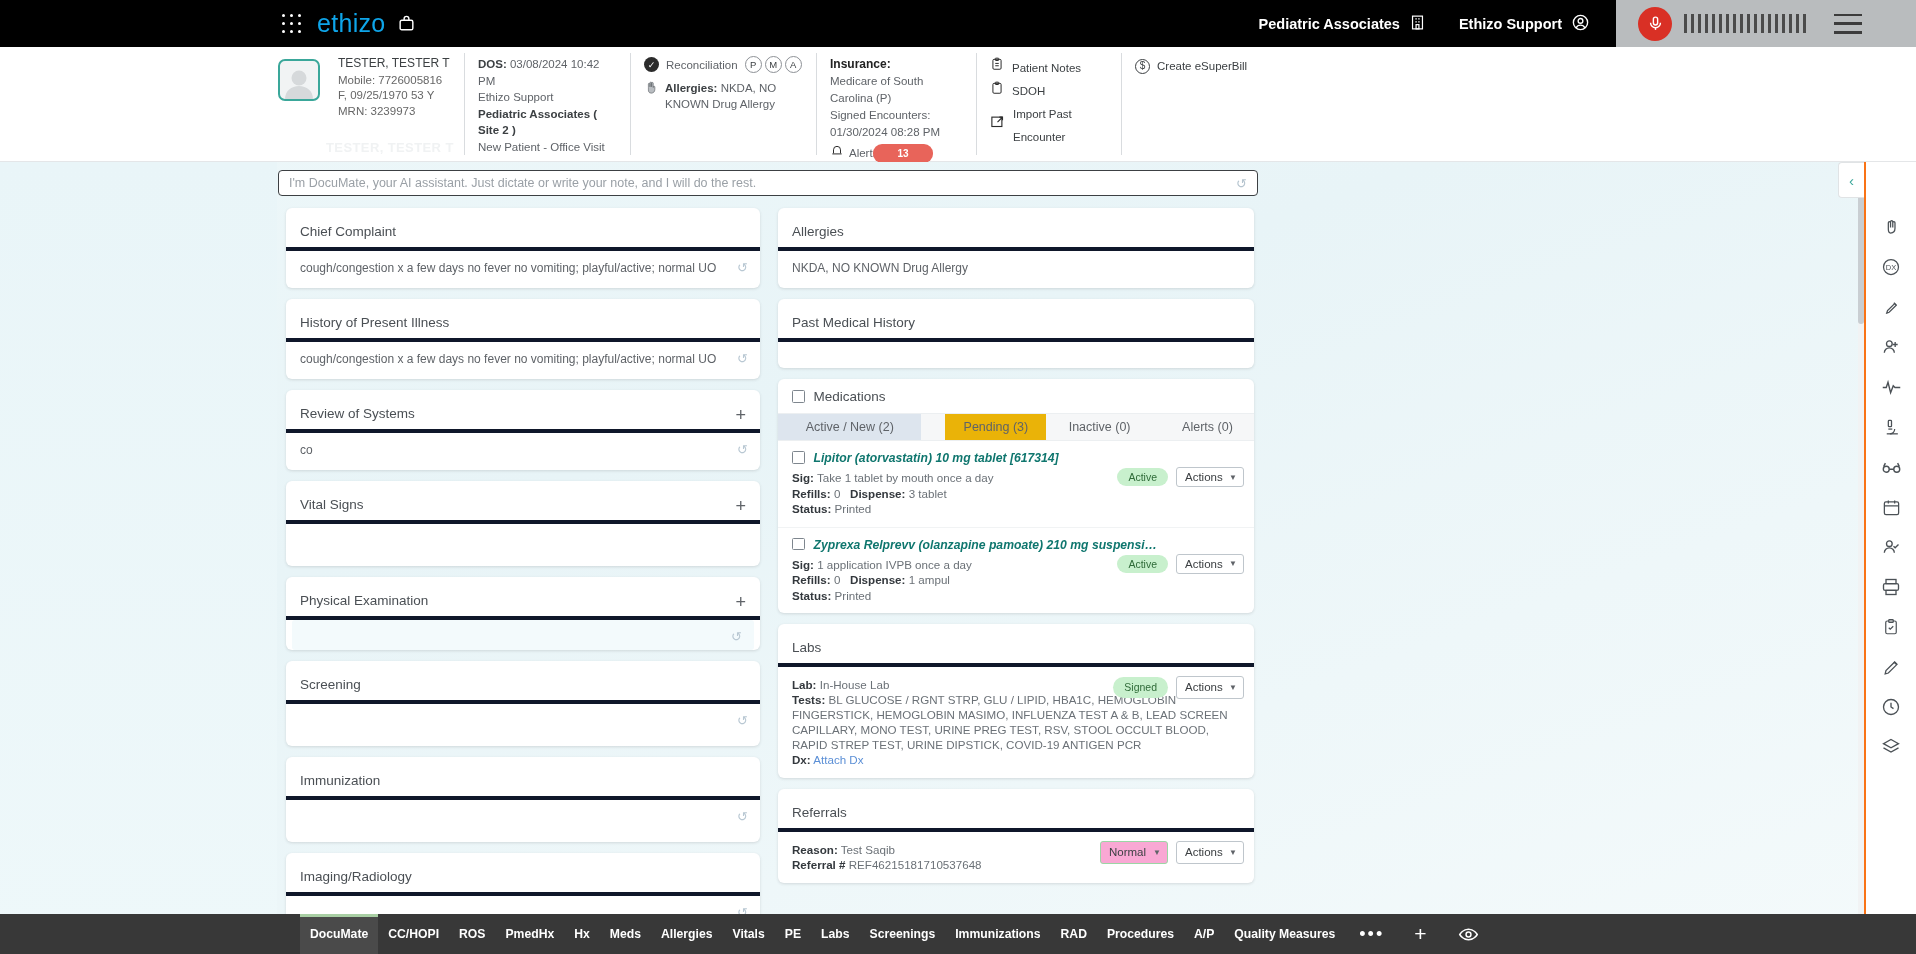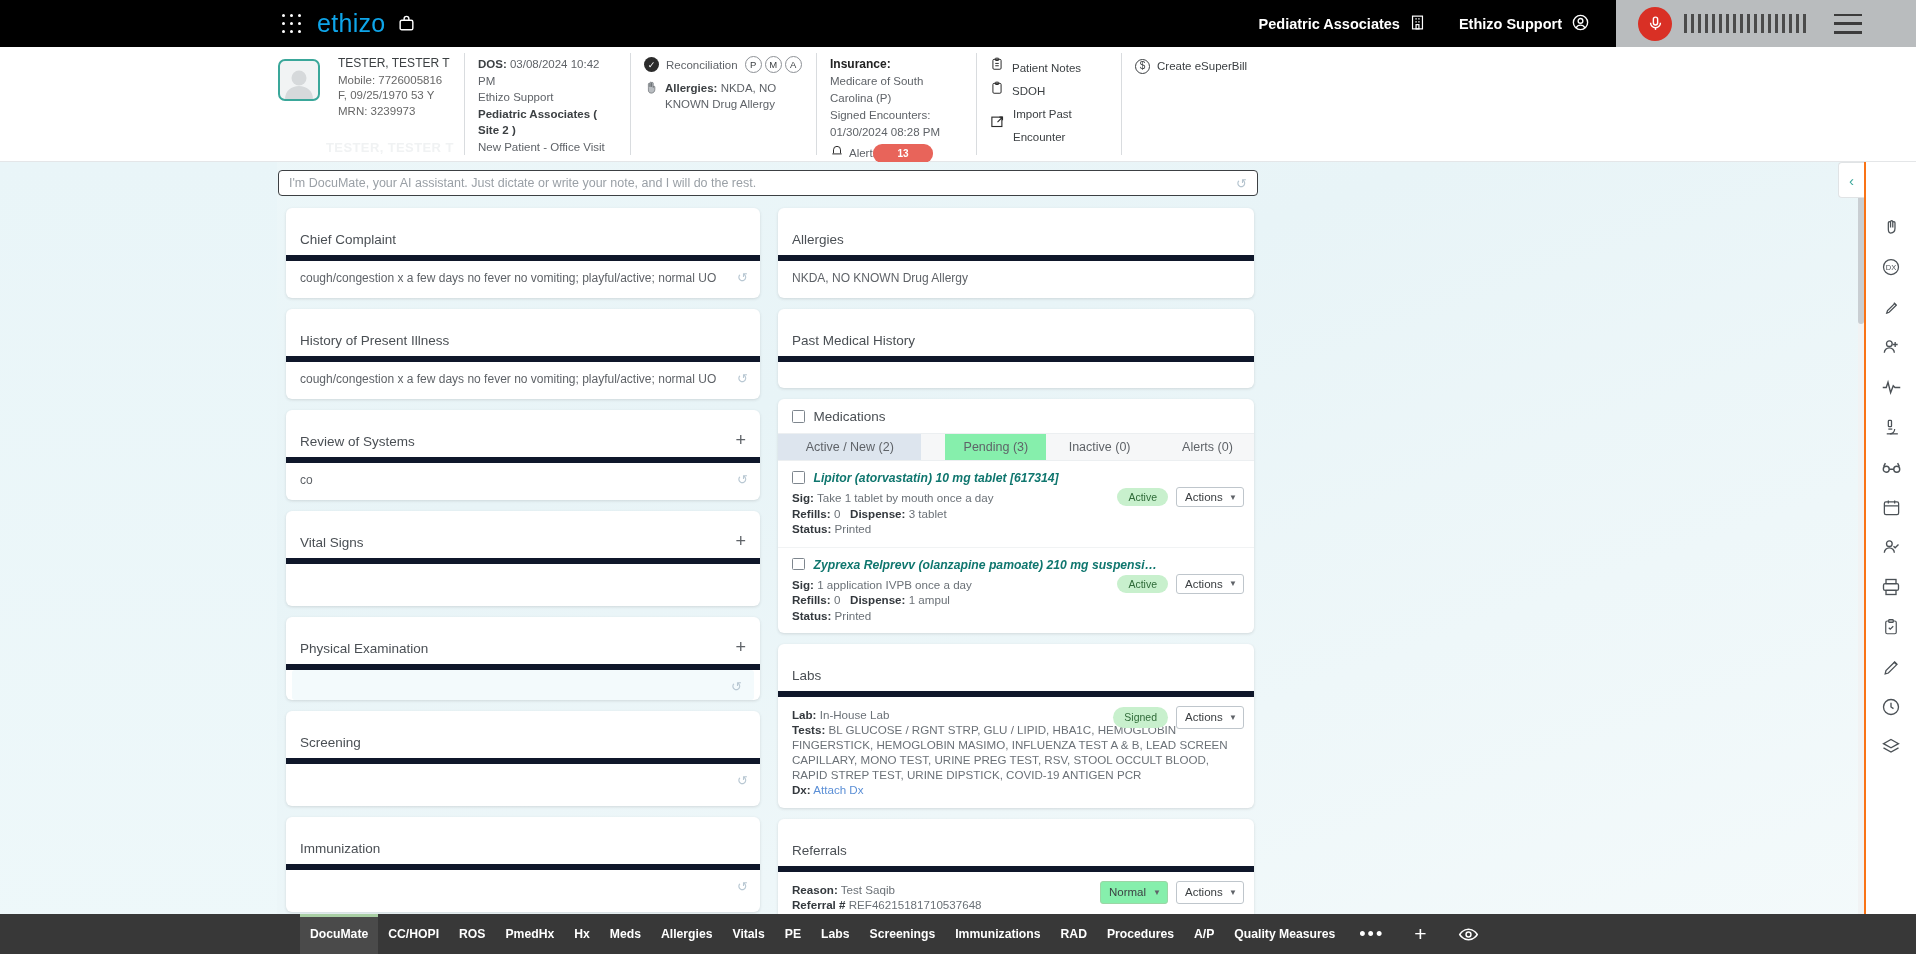--- a/index.html
+++ b/index.html
@@ -105,60 +105,60 @@
 
   .columns { position:absolute; left:278px; top:46px; width:1000px; }
   .col-left { position:absolute; left:8px; top:0; width:474px; }
   .col-right { position:absolute; left:500px; top:0; width:476px; }
 
   .card {
     background:#fff; border-radius:6px; box-shadow:0 1px 3px rgba(60,64,67,0.16);
     margin-bottom:11px; position:relative;
   }
   .card-head {
-    display:flex; align-items:flex-start; padding:24px 14px 8px 14px; font-size:13.5px; color:#4a4f54;
-    border-bottom:6px solid #0f172a;
+    display:flex; align-items:flex-end; padding:16px 14px 8px 14px; font-size:13.5px; color:#4a4f54;
+    border-bottom:4px solid #0f172a;
   }
   .card-head .plus { margin-left:auto; font-size:18px; color:#5f6368; cursor:pointer; line-height:12px; }
   .card-body { padding:9px 14px 11px 14px; font-size:12px; color:#5f6368; line-height:17px;
     min-height:26px; position:relative; }
   .card-body .undo { position:absolute; right:12px; top:8px; color:#b9c8d3; font-size:13px; cursor:pointer; }
   .card-body.tall { min-height:42px; }
   .card-body.highlight { background:#f3fafc; margin:0 6px 6px 6px; padding:9px 8px; border-radius:3px; min-height:30px; }
 
   
   .med-head { display:flex; align-items:center; gap:9px; padding:10px 14px 9px 14px;
     font-size:13.5px; color:#4a4f54; }
   .chk { width:12.5px; height:12.5px; border:1.3px solid #7e868e; border-radius:1.5px;
     background:#fff; flex:none; cursor:pointer; }
   .med-tabs { display:flex; background:#f6f7f8; font-size:12.5px; border-top:1px solid #eceff1;
     border-bottom:1px solid #eceff1; }
   .med-tabs .mt { padding:6px 0; text-align:center; cursor:pointer; color:#5f6368; }
   .mt-active { background:#dde5ee; color:#3c4043; width:148px; }
-  .mt-pending { background:#86efac; color:#8f5f60; width:104px; margin-left:24px; }
+  .mt-pending { background:#eab308; color:#8f5f60; width:104px; margin-left:24px; }
   .mt-inactive { width:110px; color:#5f6368; }
   .mt-alerts { width:96px; color:#d9534f; margin-left:8px; }
 
   .med-item { padding:10px 14px 10px 14px; position:relative; border-bottom:1px solid #f1f3f4; }
   .med-item:last-child { border-bottom:none; }
   .med-title { display:flex; align-items:flex-start; gap:9px; font-size:12.2px; font-weight:bold;
     color:#0f766e; margin-bottom:5px;font-style:italic; }
   .med-line { font-size:11.6px; color:#6b7177; line-height:15.5px; }
   .med-line b { color:#33383d; }
   .med-right { position:absolute; right:10px; top:26px; display:flex; align-items:center; gap:8px; }
   .pill { font-size:10.5px; padding:3px 11px; border-radius:11px; }
   .pill-active { background:#c8f0cd; color:#2f6b38; }
   .pill-signed { background:#c8f0cd; color:#2f6b38; }
   .sel {
     font-size:11.5px; padding:3px 6px 3px 8px; border:1px solid #bfc6cc; border-radius:3px;
     background:#fff; color:#3c4043; min-width:68px; display:flex; align-items:center; gap:6px;
     cursor:pointer;
   }
   .sel .caret { margin-left:auto; font-size:8px; color:#5f6368; }
-  .sel-normal { background:#86efac; border-color:#9bd6a5;margin-left:8px; }
+  .sel-normal { background:#f9a8d4; border-color:#9bd6a5;margin-left:8px; }
 
   .labs-body { padding:10px 14px 11px 14px; font-size:11.6px; color:#6b7177; line-height:15px; position:relative; }
   .labs-body b { color:#33383d; }
   .link { color:#5b8fd6; cursor:pointer; }
   .labs-right { position:absolute; right:10px; top:9px; display:flex; align-items:center; gap:8px; }
 
   
   .rail { position:absolute; right:0; top:162px; width:52px; height:792px; background:#fff;
     border-left:2px solid #f97316; display:flex; flex-direction:column; align-items:center;
     padding-top:52px; gap:14px; }

